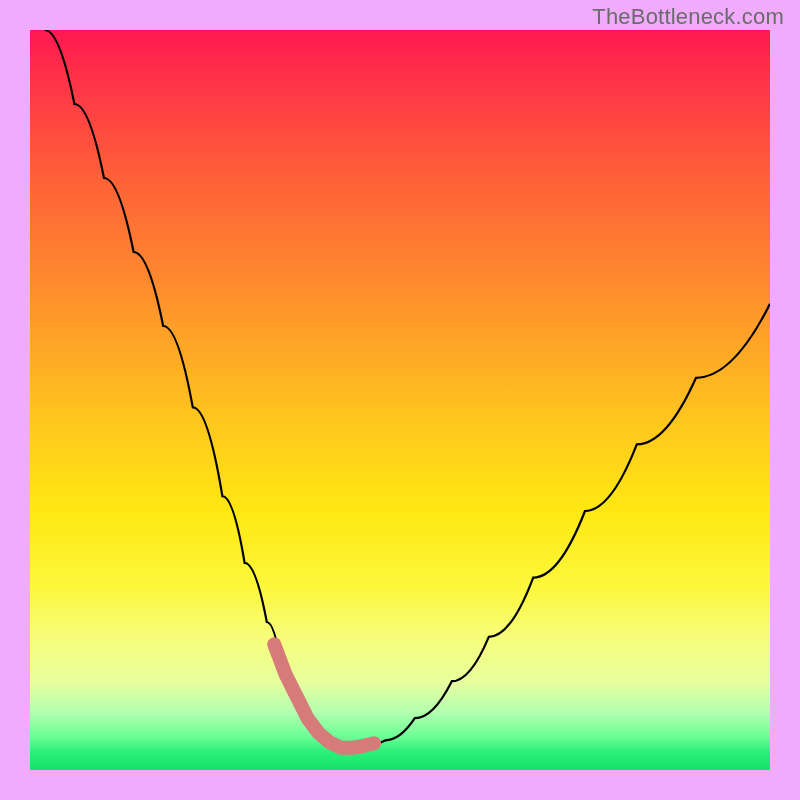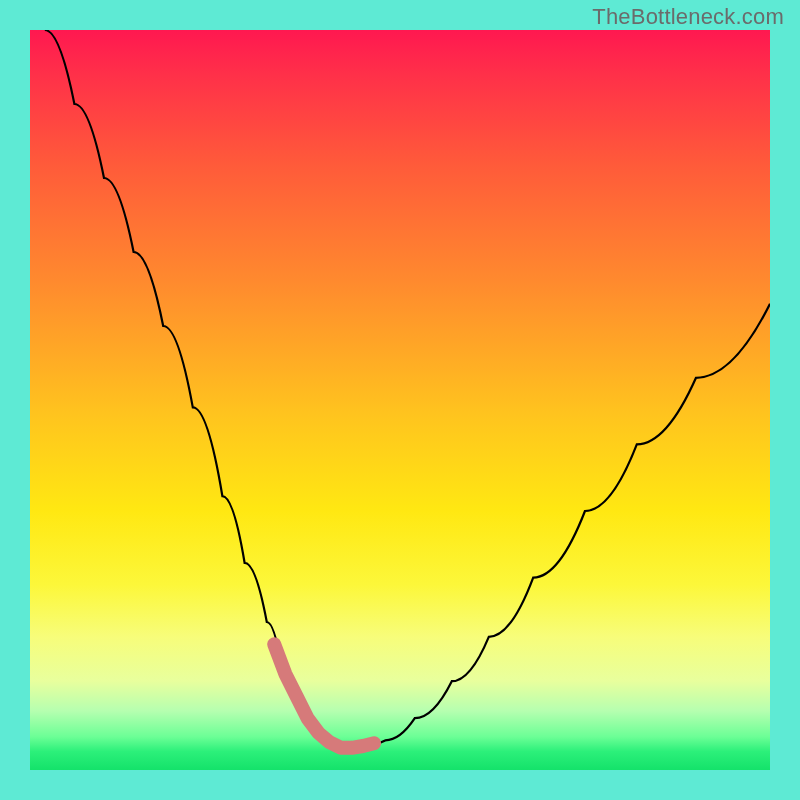--- a/index.html
+++ b/index.html
@@ -7,21 +7,21 @@
     padding: 0;
     width: 800px;
     height: 800px;
     overflow: hidden;
     font-family: Arial, Helvetica, sans-serif;
   }
   .frame {
     position: relative;
     width: 800px;
     height: 800px;
-    background: #5eead4;
+    background: #f0abfc;
     box-sizing: border-box;
   }
   .plot-area {
     position: absolute;
     left: 30px;
     top: 30px;
     width: 740px;
     height: 740px;
     
     background: linear-gradient(

